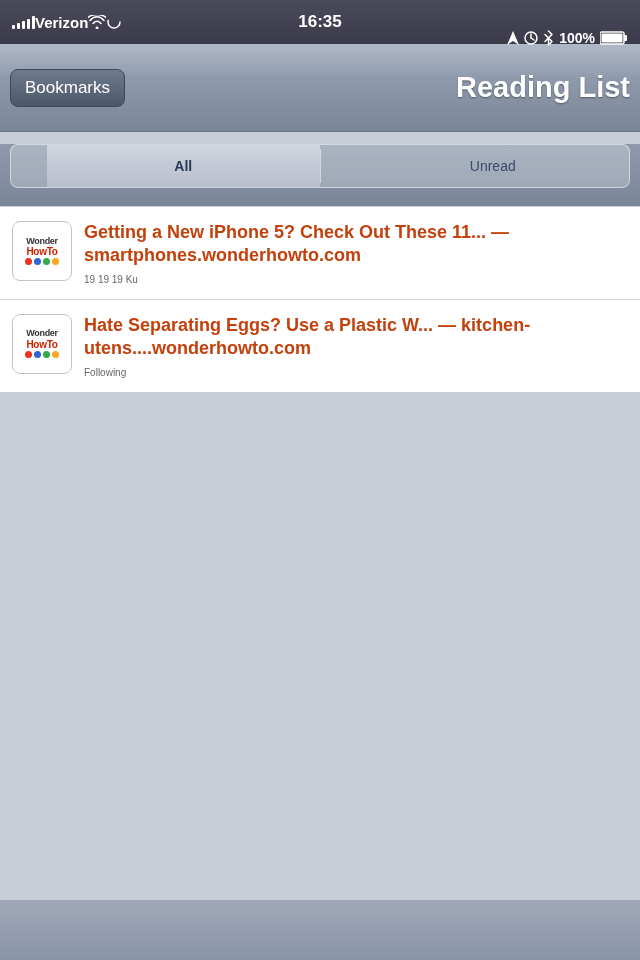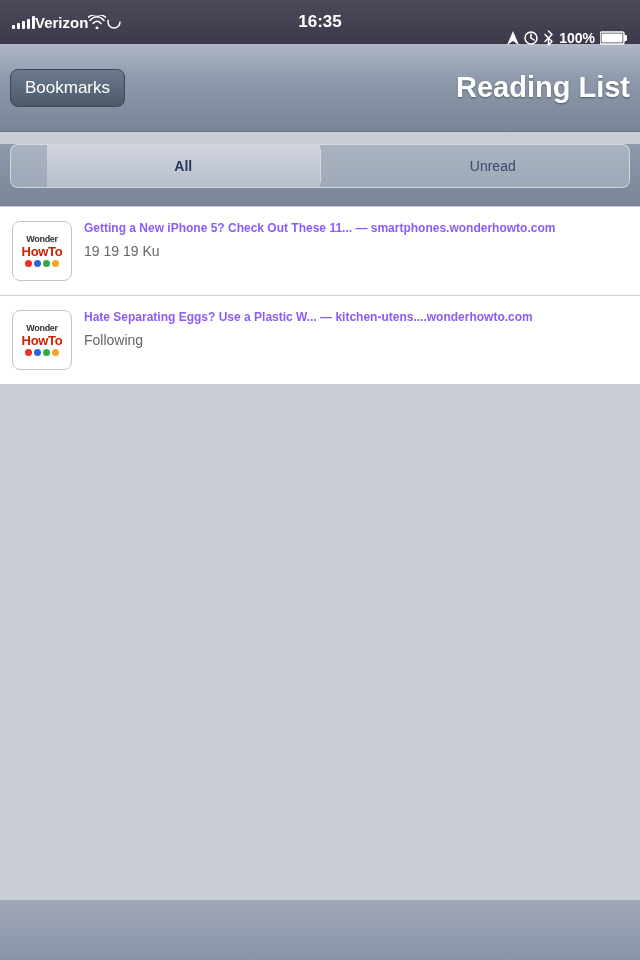--- a/index.html
+++ b/index.html
@@ -200,21 +200,21 @@
 
     .wonder-text {
       color: #333;
       font-size: 9px;
       font-weight: 700;
       letter-spacing: -0.3px;
     }
 
     .howto-text {
       color: #cc2200;
-      font-size: 13px;
+      font-size: 10px;
       font-weight: 700;
       letter-spacing: -0.3px;
     }
 
     .logo-circle-row {
       display: flex;
       gap: 2px;
       margin-top: 1px;
     }
 
@@ -222,29 +222,29 @@
       width: 7px;
       height: 7px;
       border-radius: 50%;
     }
 
     .item-text-block {
       flex: 1;
     }
 
     .item-title {
-      font-size: 12px;
-      font-weight: 600;
-      color: #8b5cf6;
+      font-size: 18px;
+      font-weight: 600;
+      color: #c2410c;
       line-height: 1.3;
       margin-bottom: 4px;
     }
 
     .item-subtitle {
-      font-size: 14px;
+      font-size: 10px;
       color: #666;
       margin-top: 6px;
     }
 
     
     .empty-area {
       height: 400px;
       background: #c8cdd6;
     }
 

